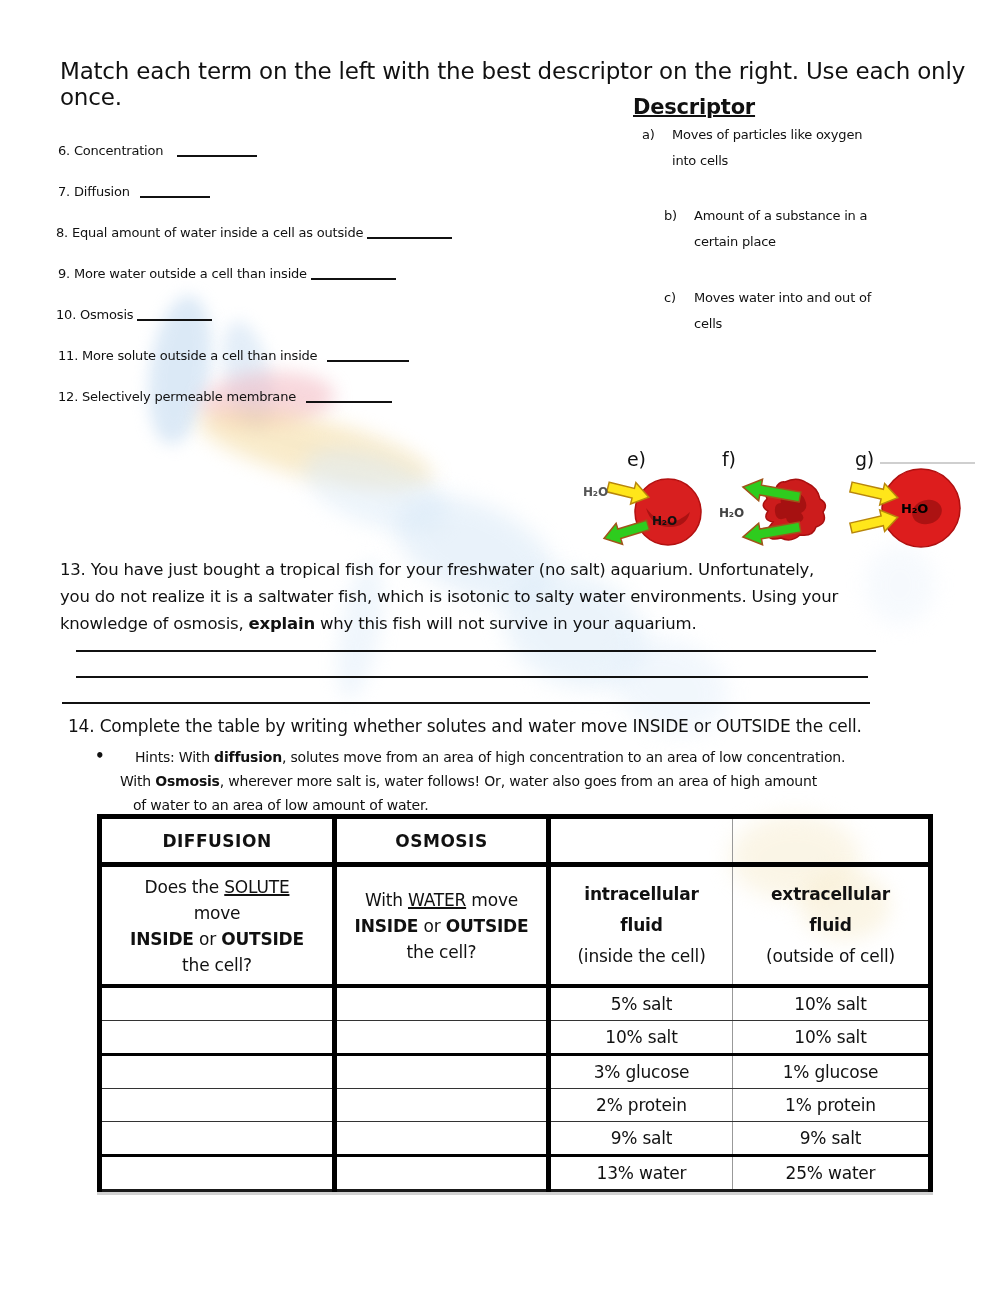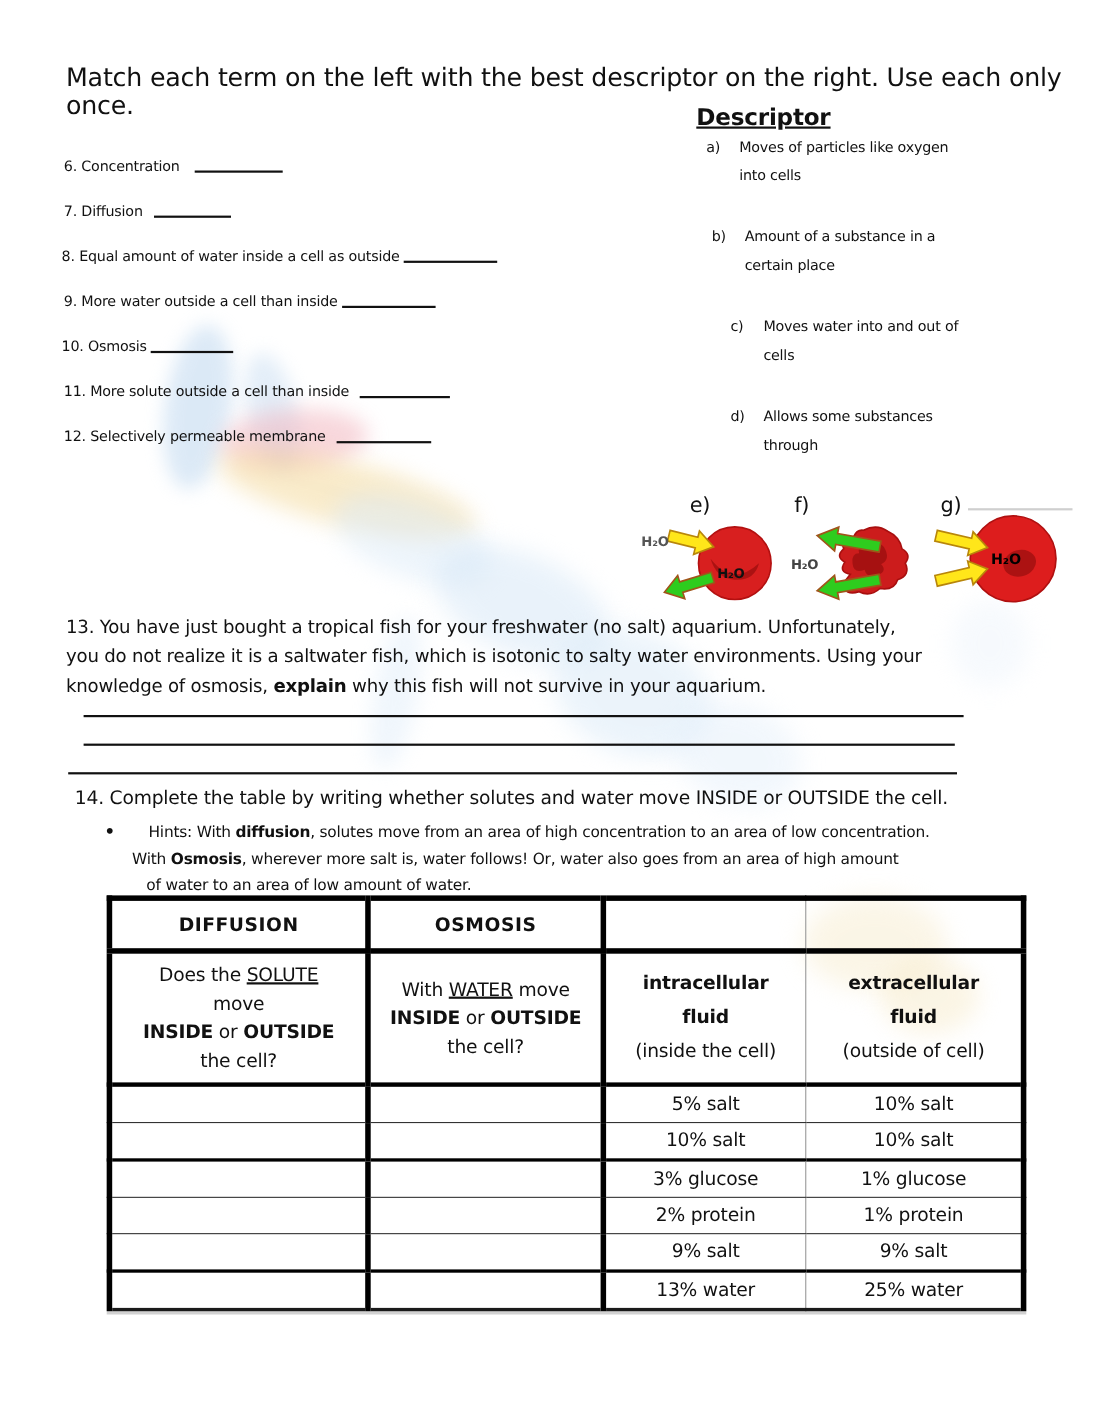--- a/index.html
+++ b/index.html
@@ -99,31 +99,27 @@
   <div class="term" style="top:386px;">
     <span>12.</span>
     <span>Selectively permeable membrane</span>
     <span class="blank" style="width:86px;margin-left:6px;"></span>
   </div>
 
   <div class="desc" style="left:642px;top:122px;">
     <div><span class="lbl">a)</span><span>Moves of particles like oxygen</span></div>
     <div class="l2">into cells</div>
   </div>
-  <div class="desc" style="left:647px;top:203px;">
+  <div class="desc" style="left:664px;top:203px;">
     <div><span class="lbl">b)</span><span>Amount of a substance in a</span></div>
     <div class="l2">certain place</div>
   </div>
   <div class="desc" style="left:664px;top:285px;">
     <div><span class="lbl">c)</span><span>Moves water into and out of</span></div>
     <div class="l2">cells</div>
-  </div>
-  <div class="desc" style="left:664px;top:367px;">
-    <div><span class="lbl">d)</span><span>Allows some substances</span></div>
-    <div class="l2">through</div>
   </div>
 
   <div class="fig-label" style="left:627px;top:448px;">e)</div>
   <div class="fig-label" style="left:722px;top:448px;">f)</div>
   <div class="fig-label" style="left:855px;top:448px;">g)</div>
   <div class="grayline" style="left:880px;top:462px;width:95px;"></div>
 
   <svg class="abs" style="left:578px;top:470px;" width="130" height="85" viewBox="0 0 130 85">
     <circle cx="90" cy="42" r="33" fill="#d81f1f" stroke="#b31010" stroke-width="1.5"></circle>
     <path d="M68,38 q20,26 44,4 q-4,16 -22,15 q-17,-1 -22,-19 Z" fill="#a31111" opacity="0.85"></path>

